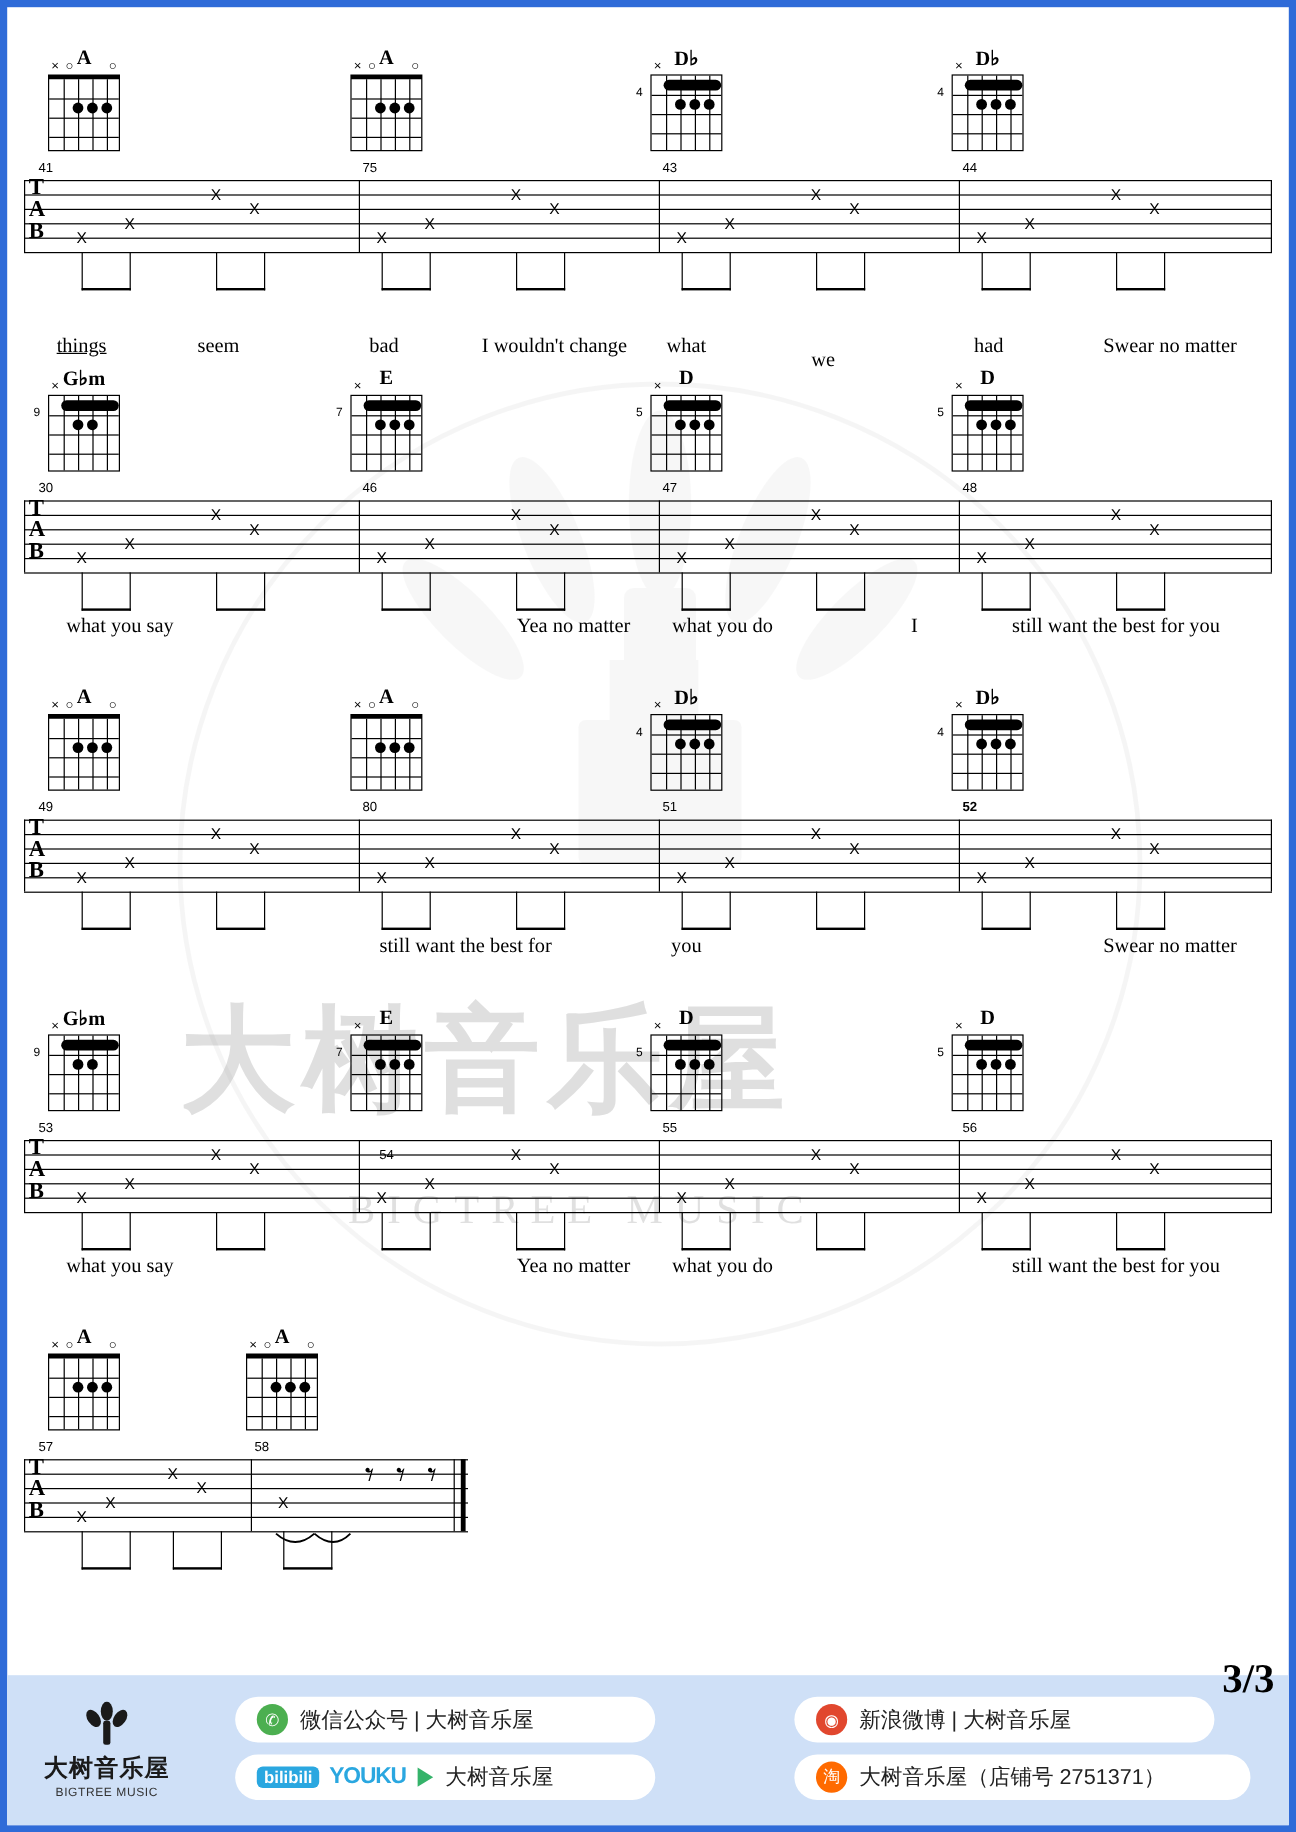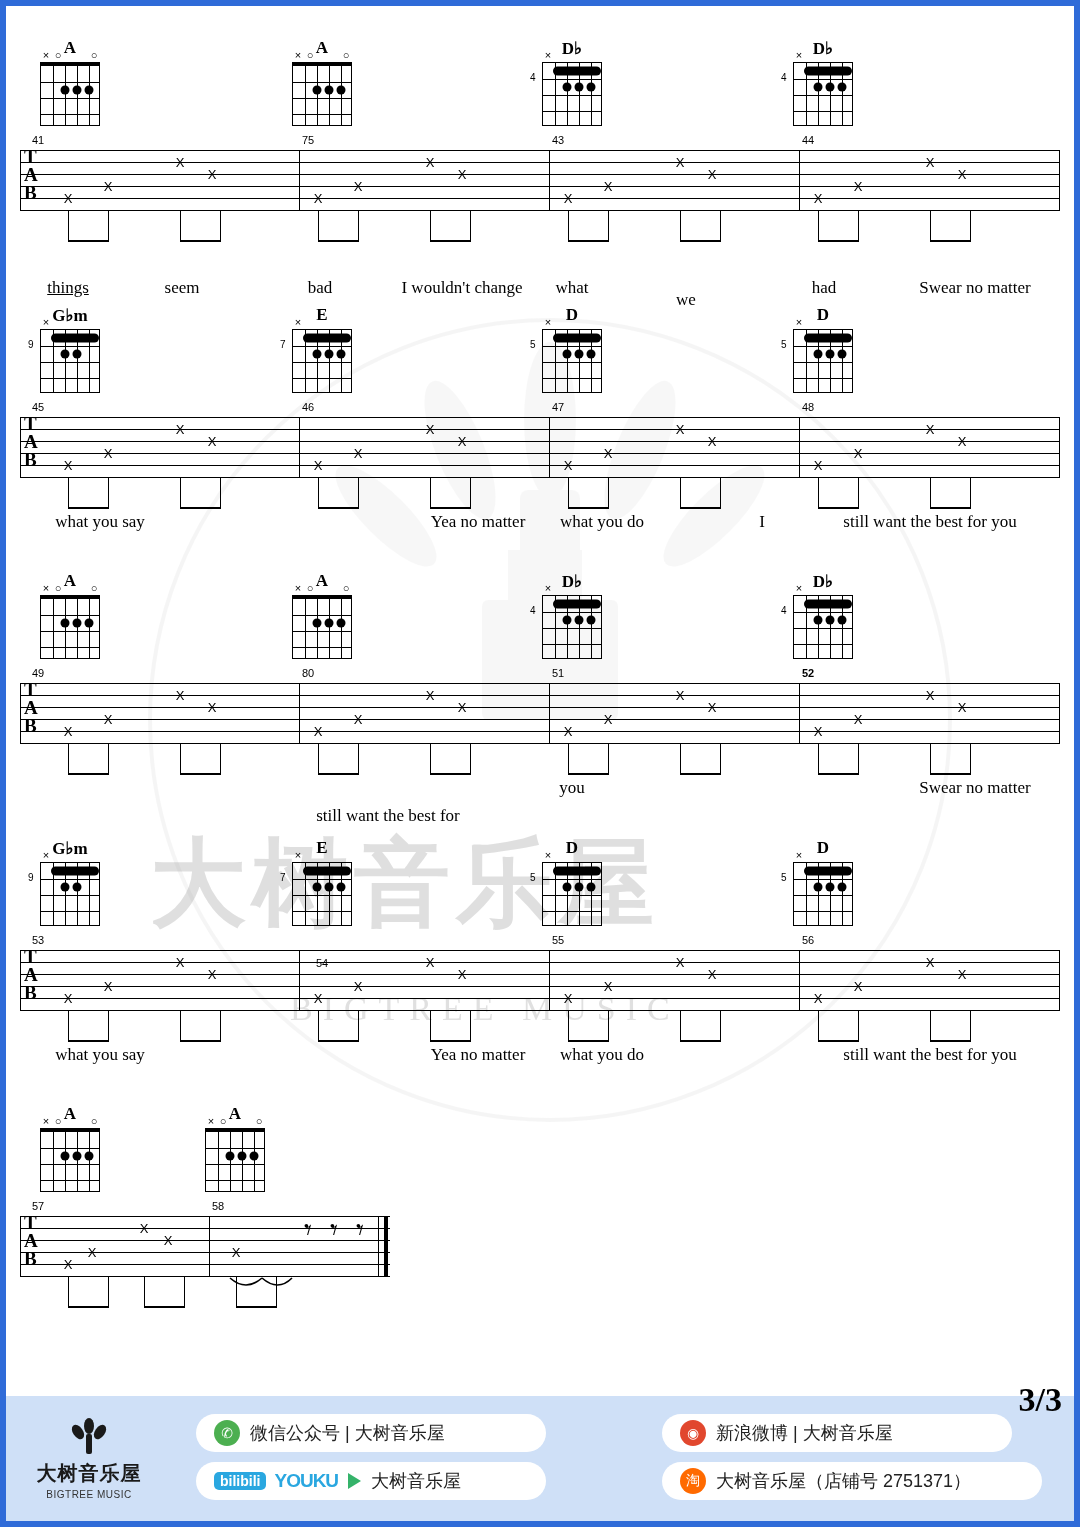--- a/index.html
+++ b/index.html
@@ -427,21 +427,21 @@
       <div class="staffline" style="top:24px;width:1040px;"></div>
       <div class="staffline" style="top:36px;width:1040px;"></div>
       <div class="staffline" style="top:48px;width:1040px;"></div>
       <div class="staffline" style="top:60px;width:1040px;"></div>
       <div class="barline" style="left:0;top:0;height:60px;"></div>
       <div class="barline" style="left:279px;top:0;height:60px;"></div>
       <div class="barline" style="left:529px;top:0;height:60px;"></div>
       <div class="barline" style="left:779px;top:0;height:60px;"></div>
       <div class="barline" style="left:1039px;top:0;height:60px;"></div>
       <div class="tabletter" style="top:-2px;">T<br>A<br>B</div>
-      <div class="measnum" style="left:12px;top:-16px;">45</div>
+      <div class="measnum" style="left:12px;top:-16px;">30</div>
       <div class="measnum" style="left:282px;top:-16px;">46</div>
       <div class="measnum" style="left:532px;top:-16px;">47</div>
       <div class="measnum" style="left:782px;top:-16px;">48</div>
 
       <span class="xmark" style="left:48px;top:48px;">X</span>
       <span class="xmark" style="left:88px;top:36px;">X</span>
       <span class="xmark" style="left:160px;top:12px;">X</span>
       <span class="xmark" style="left:192px;top:24px;">X</span>
       <span class="xmark" style="left:298px;top:48px;">X</span>
       <span class="xmark" style="left:338px;top:36px;">X</span>
@@ -637,21 +637,21 @@
       <div class="stem" style="left:700px;top:60px;height:32px;"></div>
       <div class="beam" style="left:660px;top:90px;width:41px;"></div>
       <div class="stem" style="left:798px;top:60px;height:32px;"></div>
       <div class="stem" style="left:838px;top:60px;height:32px;"></div>
       <div class="beam" style="left:798px;top:90px;width:41px;"></div>
       <div class="stem" style="left:910px;top:60px;height:32px;"></div>
       <div class="stem" style="left:950px;top:60px;height:32px;"></div>
       <div class="beam" style="left:910px;top:90px;width:41px;"></div>
     </div>
 
-    <div class="lyric" style="left:388px;top:215px;margin-top:28px;">still want the   best   for</div>
+    <div class="lyric" style="left:388px;top:215px;">still want the   best   for</div>
     <div class="lyric" style="left:572px;top:215px;">you</div>
     <div class="lyric" style="left:975px;top:215px;">Swear no matter</div>
   </div>
 
   <div class="system" style="top:830px;width:1080px;height:260px;">
 
     <div class="chordbox" style="left:40px;top:8px;">
       <div class="chordname">G♭m</div>
       <div class="grid-wrap">
         <div class="openmarks">

